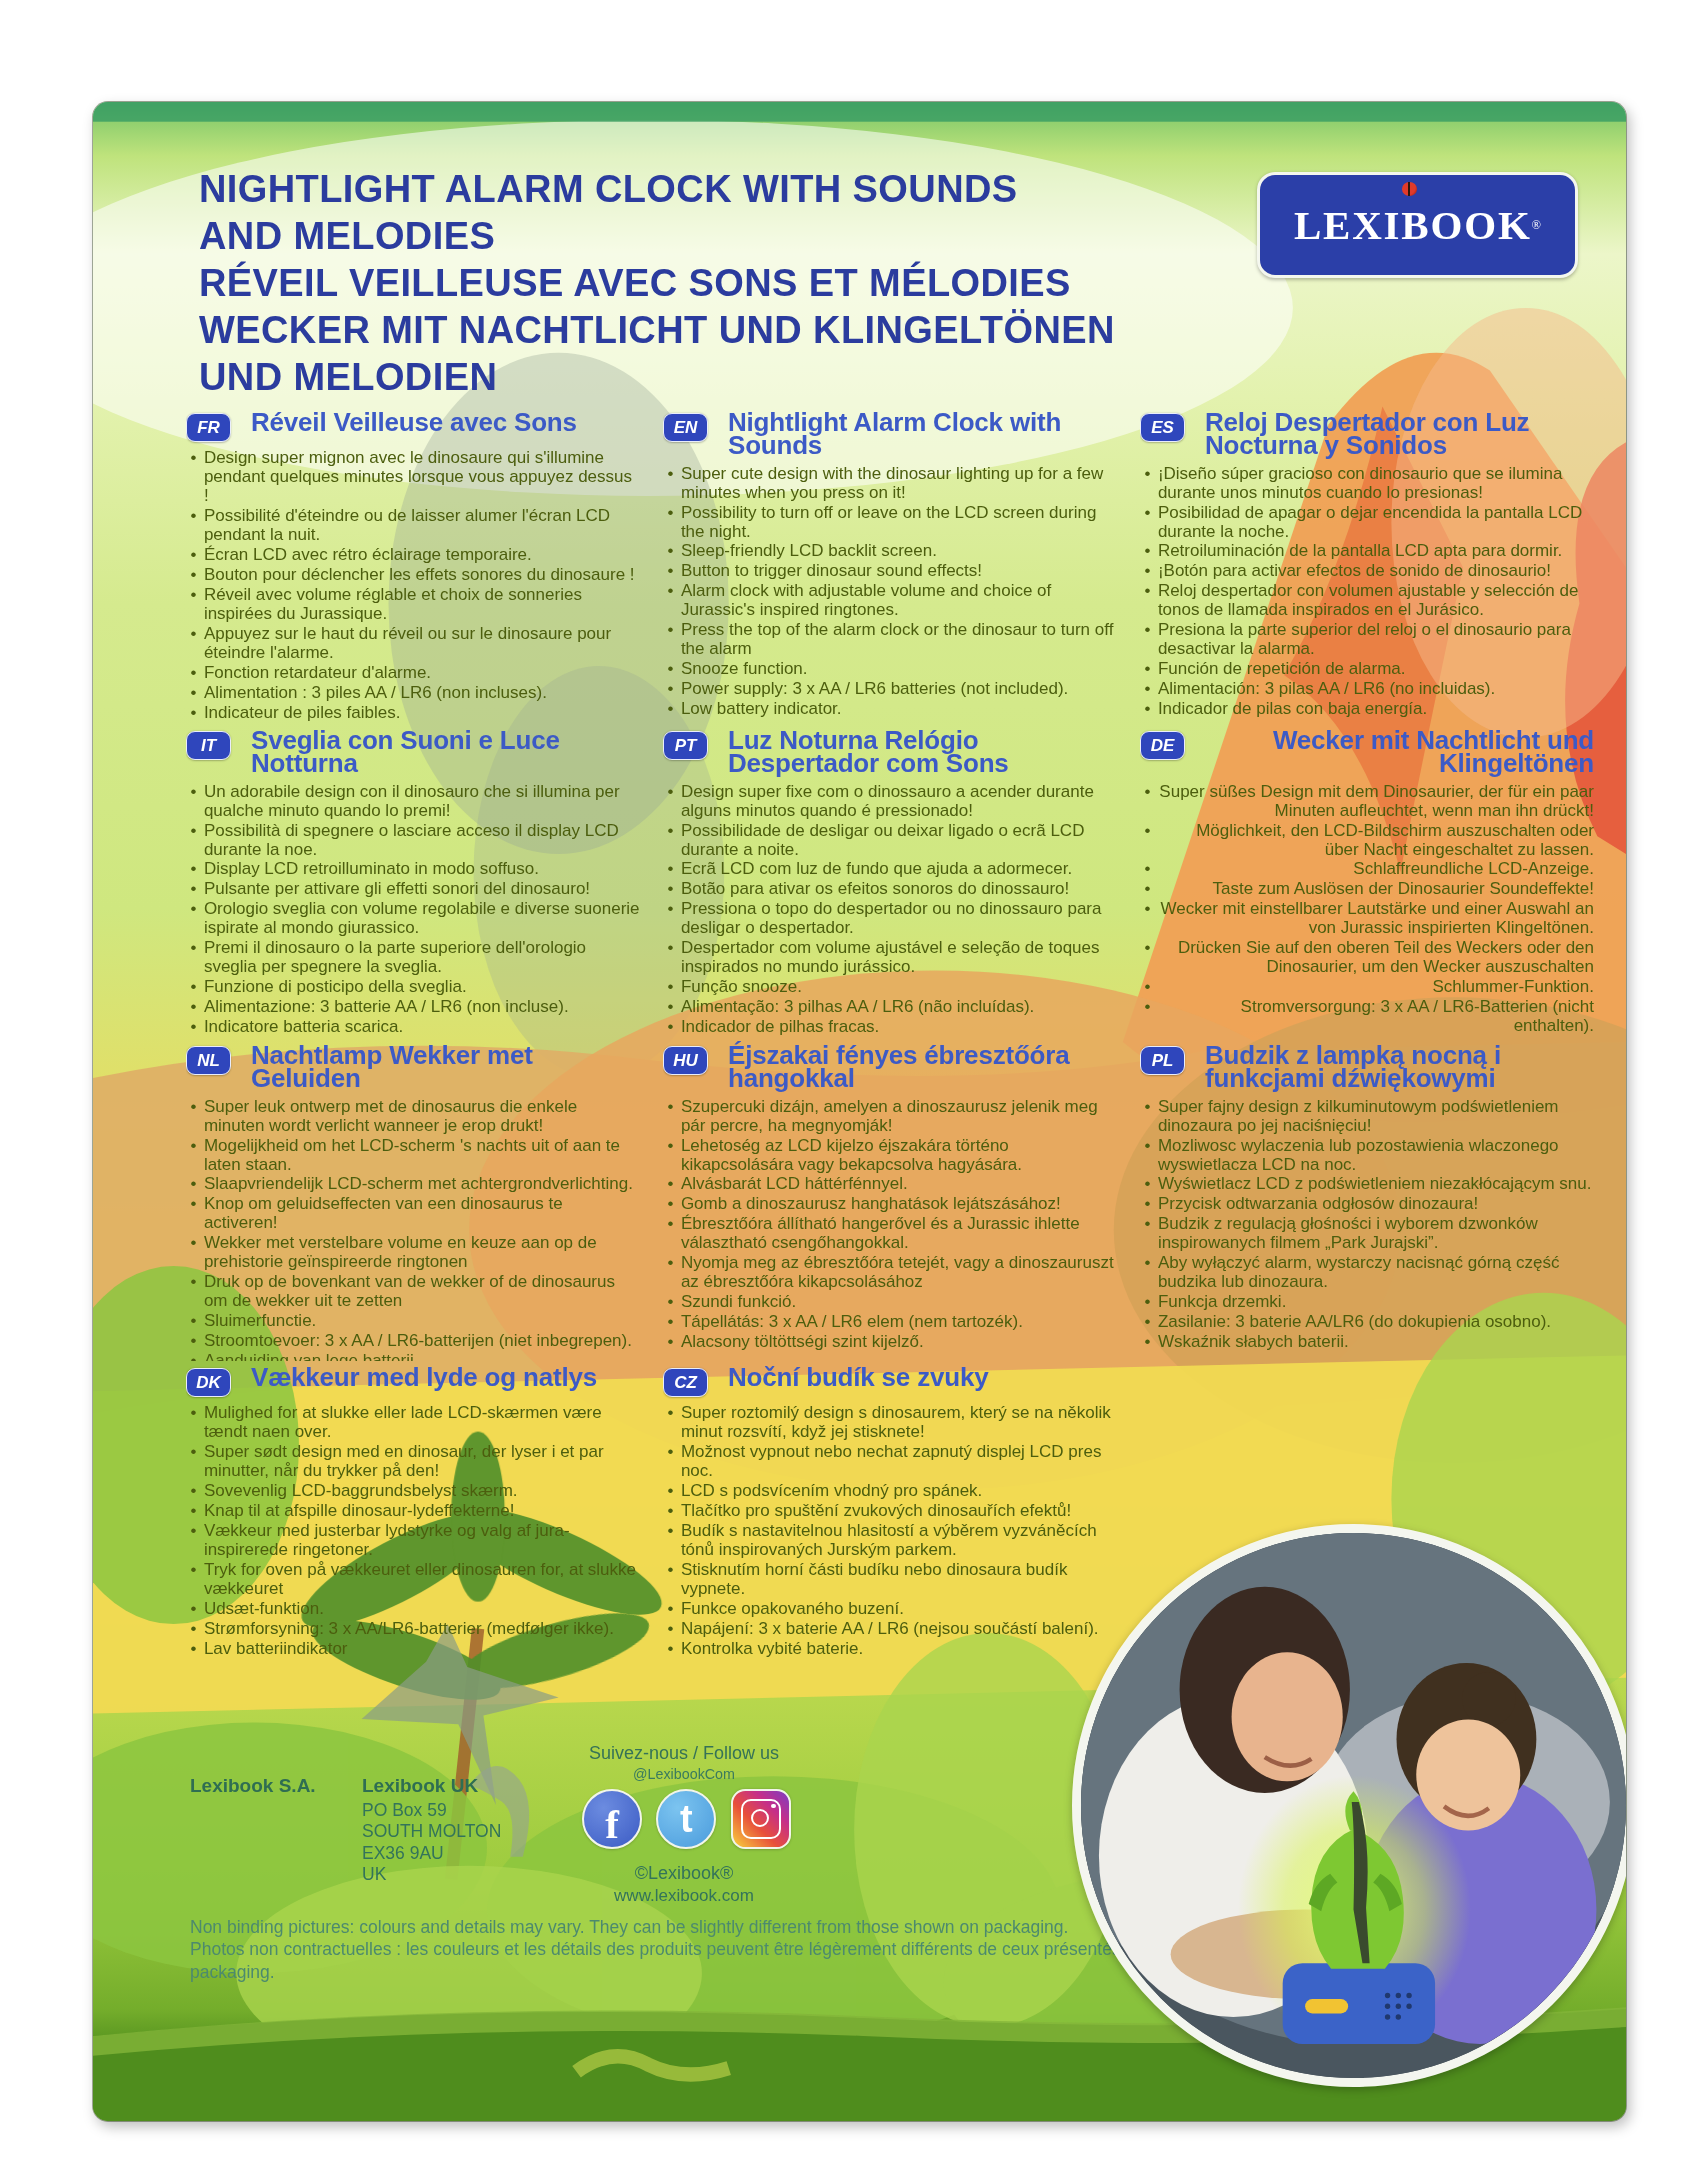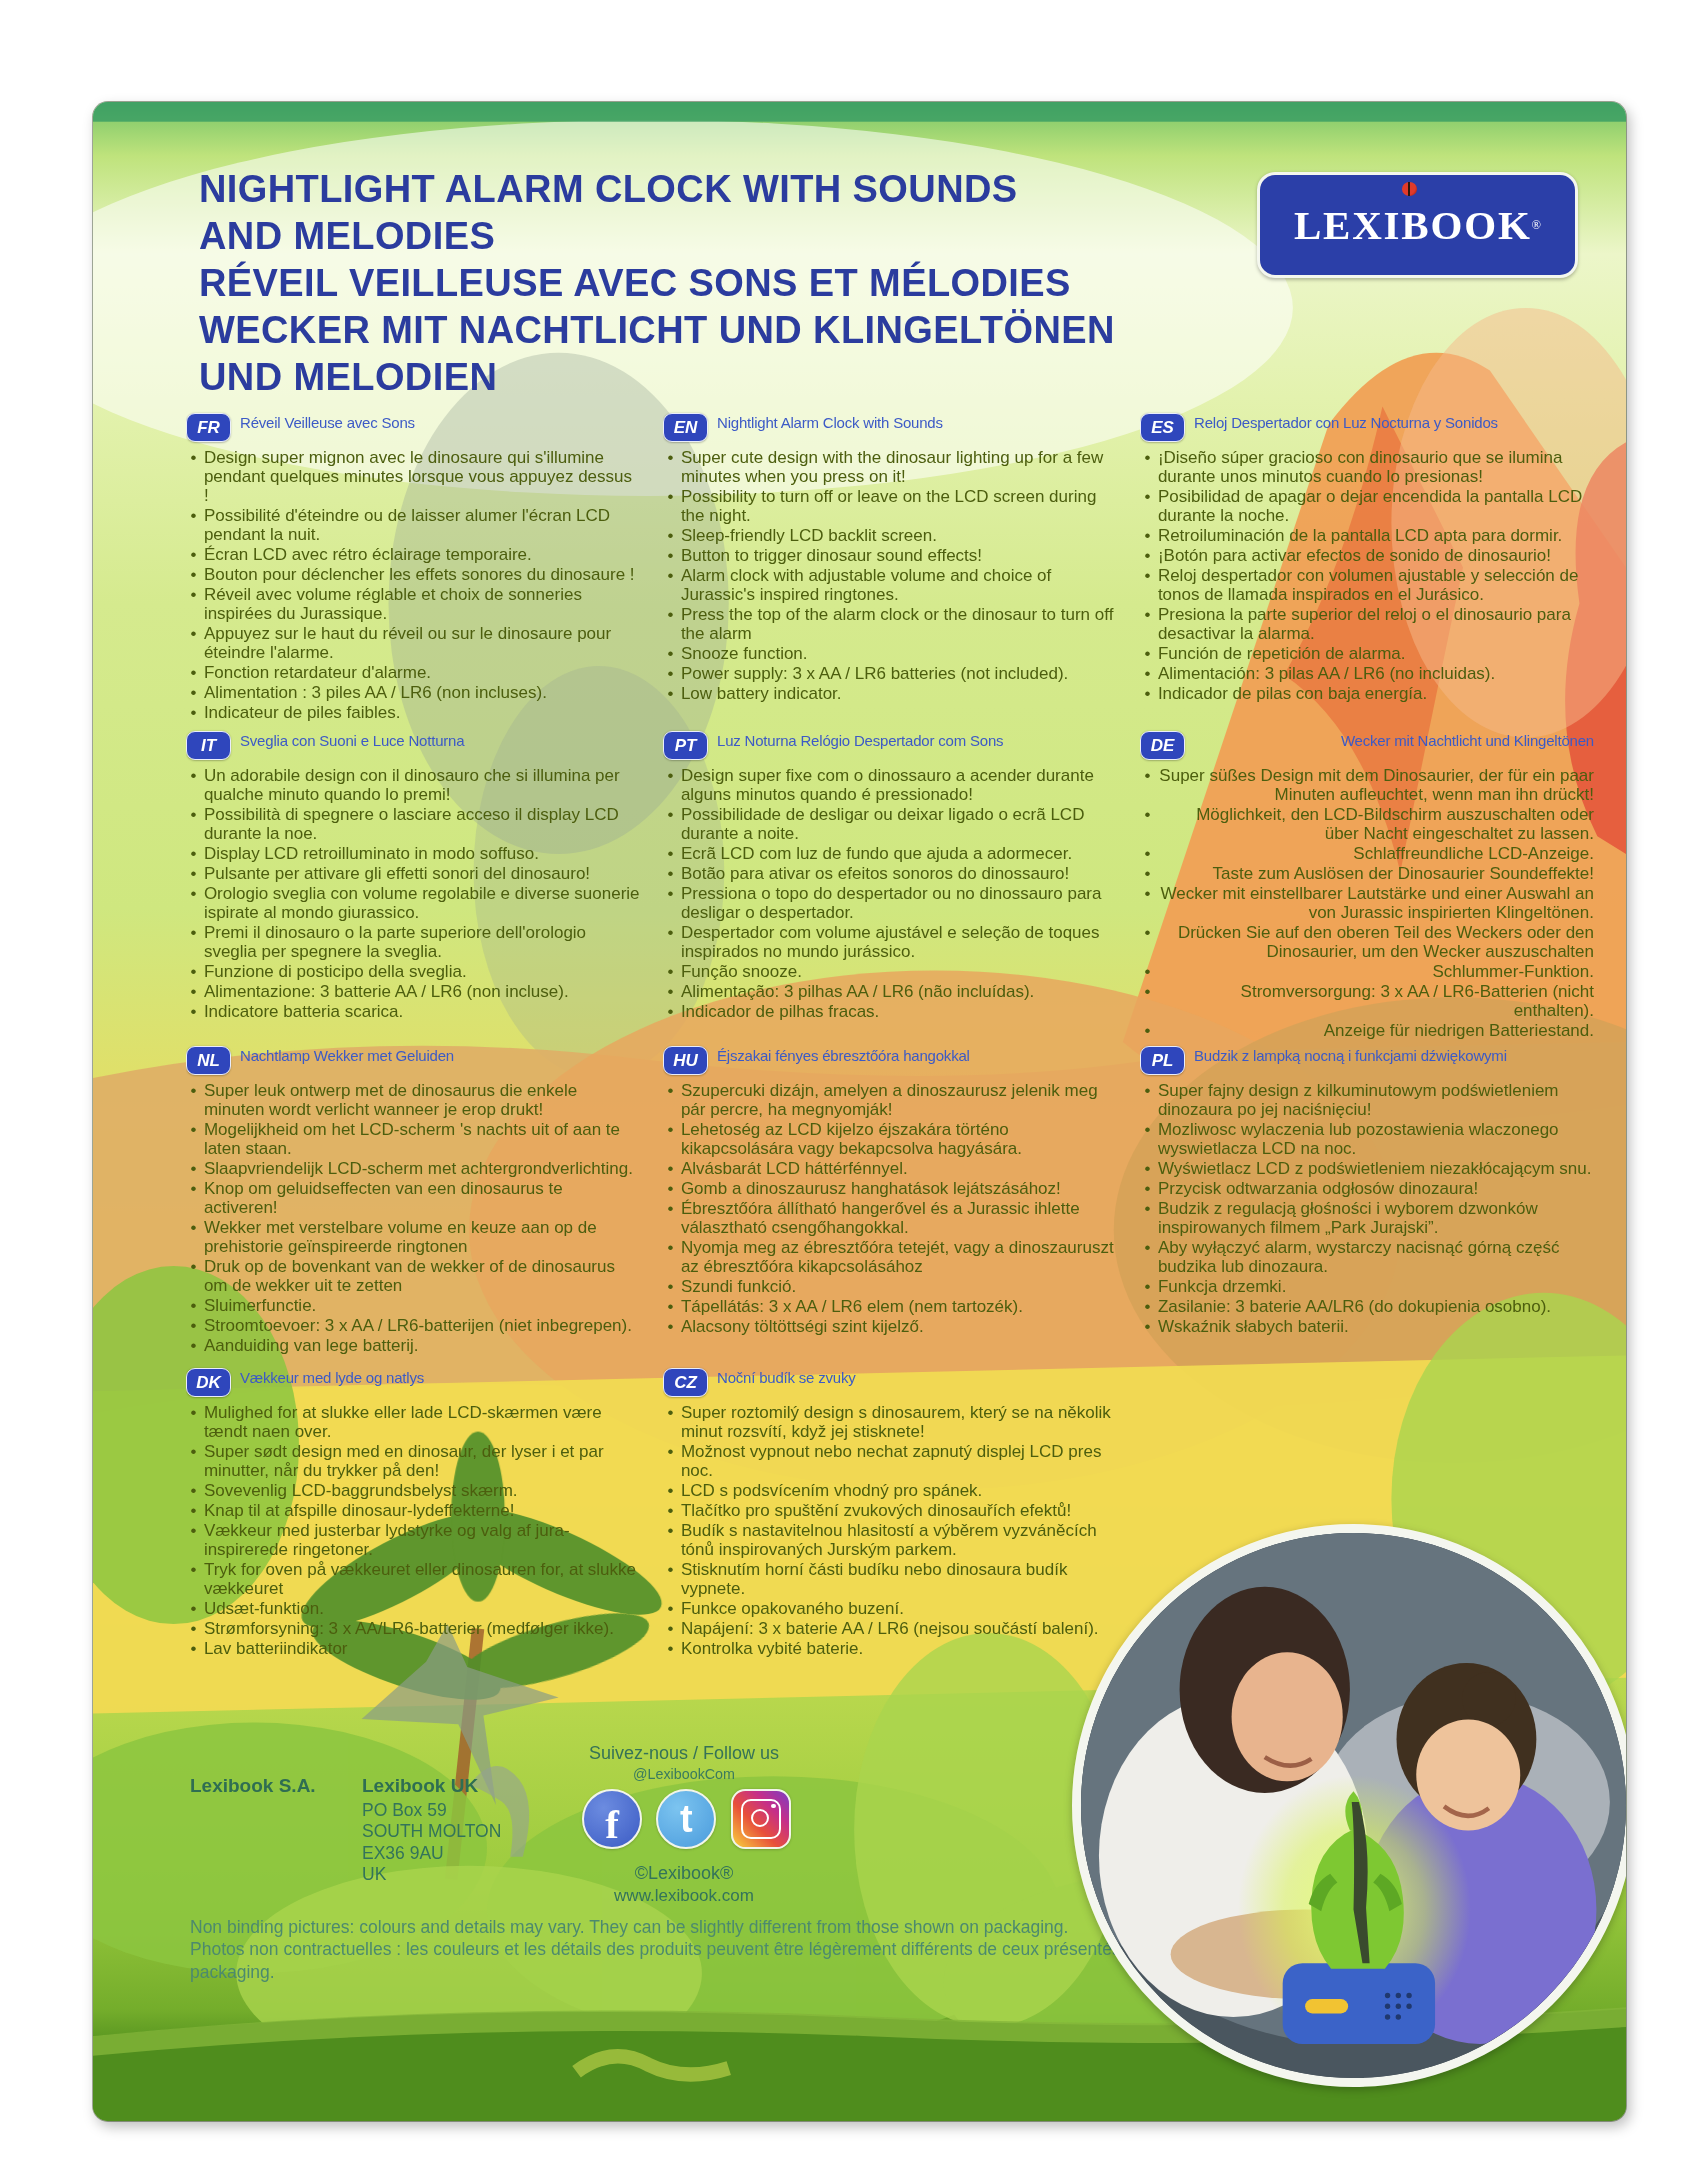--- a/index.html
+++ b/index.html
@@ -26,25 +26,25 @@
              letter-spacing:1.8px;}
   .logo-reg{font-family:"Liberation Serif",serif;color:#ffffff;font-size:12.5px;vertical-align:super;}
   .ladybug{position:absolute;left:142px;top:7.2px;width:15px;height:13.4px;background:radial-gradient(circle at 35% 35%,#e03a2a 60%,#8c1408);border-radius:50%;}
   .ladybug:before{content:"";position:absolute;left:6.3px;top:0;width:1.8px;height:13.4px;background:#30180a;}
 
   
   .sections{position:absolute;left:93px;top:304px;width:1408px;display:grid;
             grid-template-columns:repeat(3,1fr);grid-template-rows:318px 315px 322px 340px;
             column-gap:23px;}
   .section{padding-top:5.4px;overflow:hidden;}
-  .sec-head{display:flex;gap:9px;align-items:flex-start;}
+  .sec-head{display:flex;gap:20px;align-items:flex-start;}
   .badge{flex:0 0 43px;height:27px;margin-top:1.8px;background:#2f46bc;border:1.8px solid #e9edfb;
          border-radius:9px;color:#fff;font-size:17px;font-weight:bold;font-style:italic;
          display:flex;align-items:center;justify-content:center;box-shadow:0 0.9px 1.8px rgba(0,0,0,.25);}
-  .sec-title{flex:1;color:#3c5ac6;font-size:15px;line-height:23px;font-weight:normal;letter-spacing:-0.2px;}
+  .sec-title{flex:1;color:#3c5ac6;font-size:26px;line-height:23px;font-weight:bold;letter-spacing:-0.2px;}
   ul.bullets{list-style:none;margin:6.3px 0 0 0;padding:0 0 0 3.6px;color:#4c5e0e;font-size:17px;line-height:19px;}
   ul.bullets li{position:relative;padding-left:14.3px;margin:0 0 0.9px 0;}
   ul.bullets li:before{content:"•";position:absolute;left:0.9px;top:0;}
   .addr{position:absolute;width:179px;}
   .addr-name{font-weight:bold;font-size:19px;color:#2f6e52;margin-bottom:2.7px;}
   .addr ul{list-style:none;margin:0;padding:0;font-size:17.5px;line-height:21.5px;color:#33745a;}
   .addr1{left:97px;top:1673px;}
   .addr2{left:269px;top:1673px;}
   .follow{position:absolute;left:412px;top:1641px;width:358px;text-align:center;}
   .follow-line{font-size:18px;color:#357257;}

